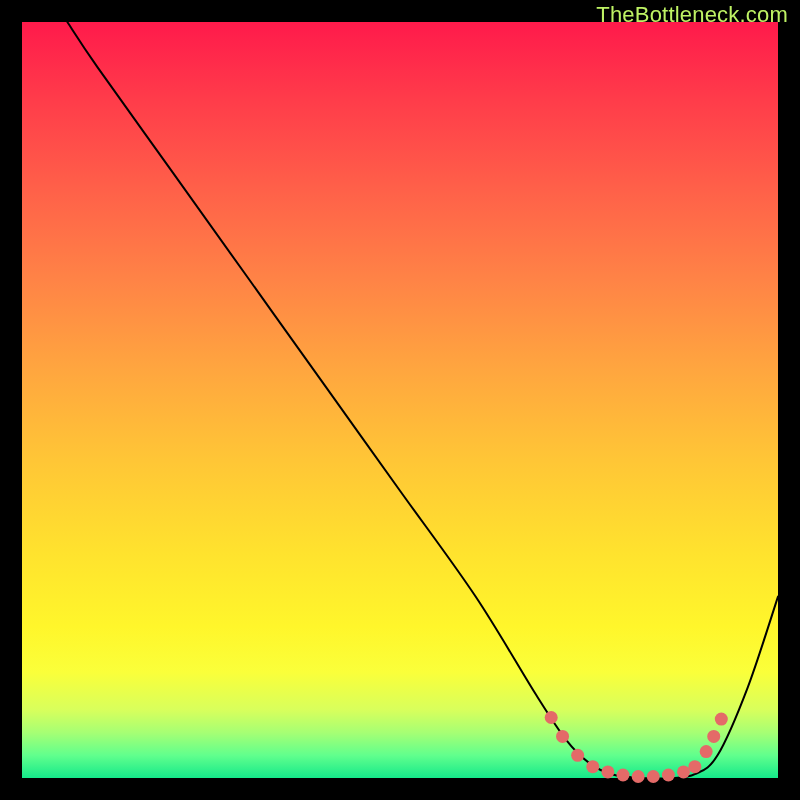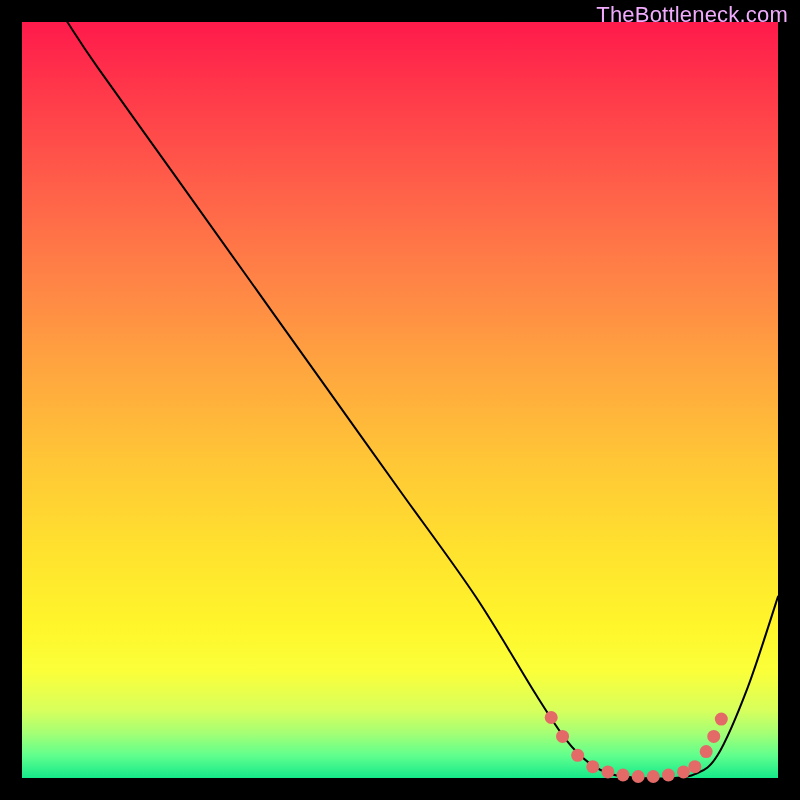--- a/index.html
+++ b/index.html
@@ -25,21 +25,21 @@
       #d8ff5c 91%,
       #a6ff74 94%,
       #61ff8d 97%,
       #15e98a 100%);
   }
 
   .attribution {
     position: absolute;
     top: 2px;
     right: 12px;
-    color: #f0abfc;
+    color: #bef264;
     font-size: 22px;
     letter-spacing: 0.2px;
   }
 
   svg.curve {
     position: absolute;
     left: 0; top: 0;
     width: 100%; height: 100%;
     overflow: visible;
   }

